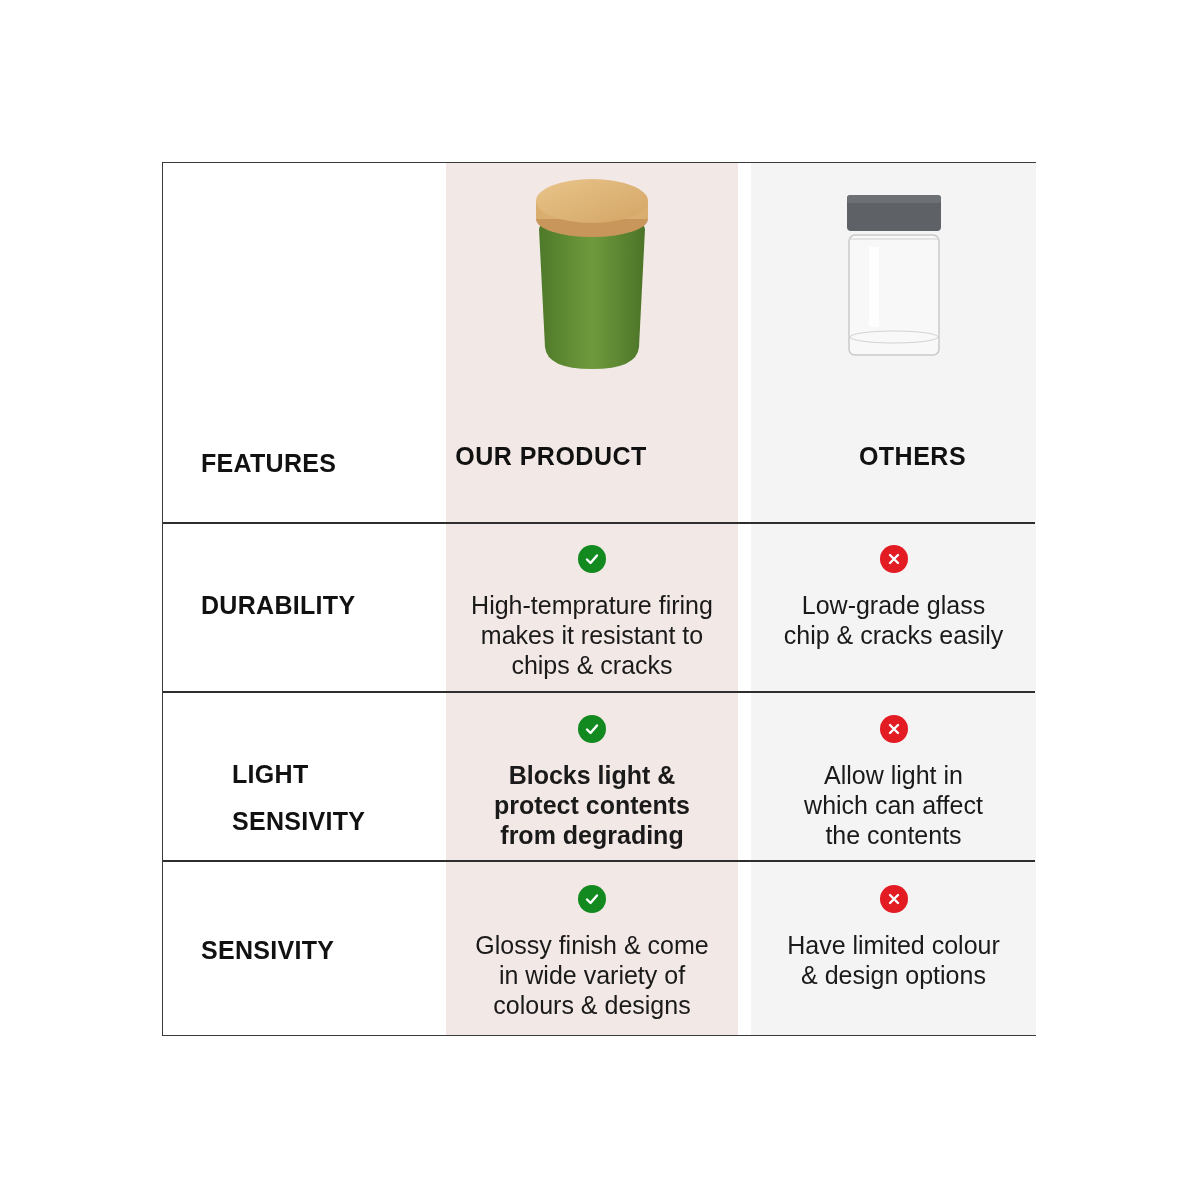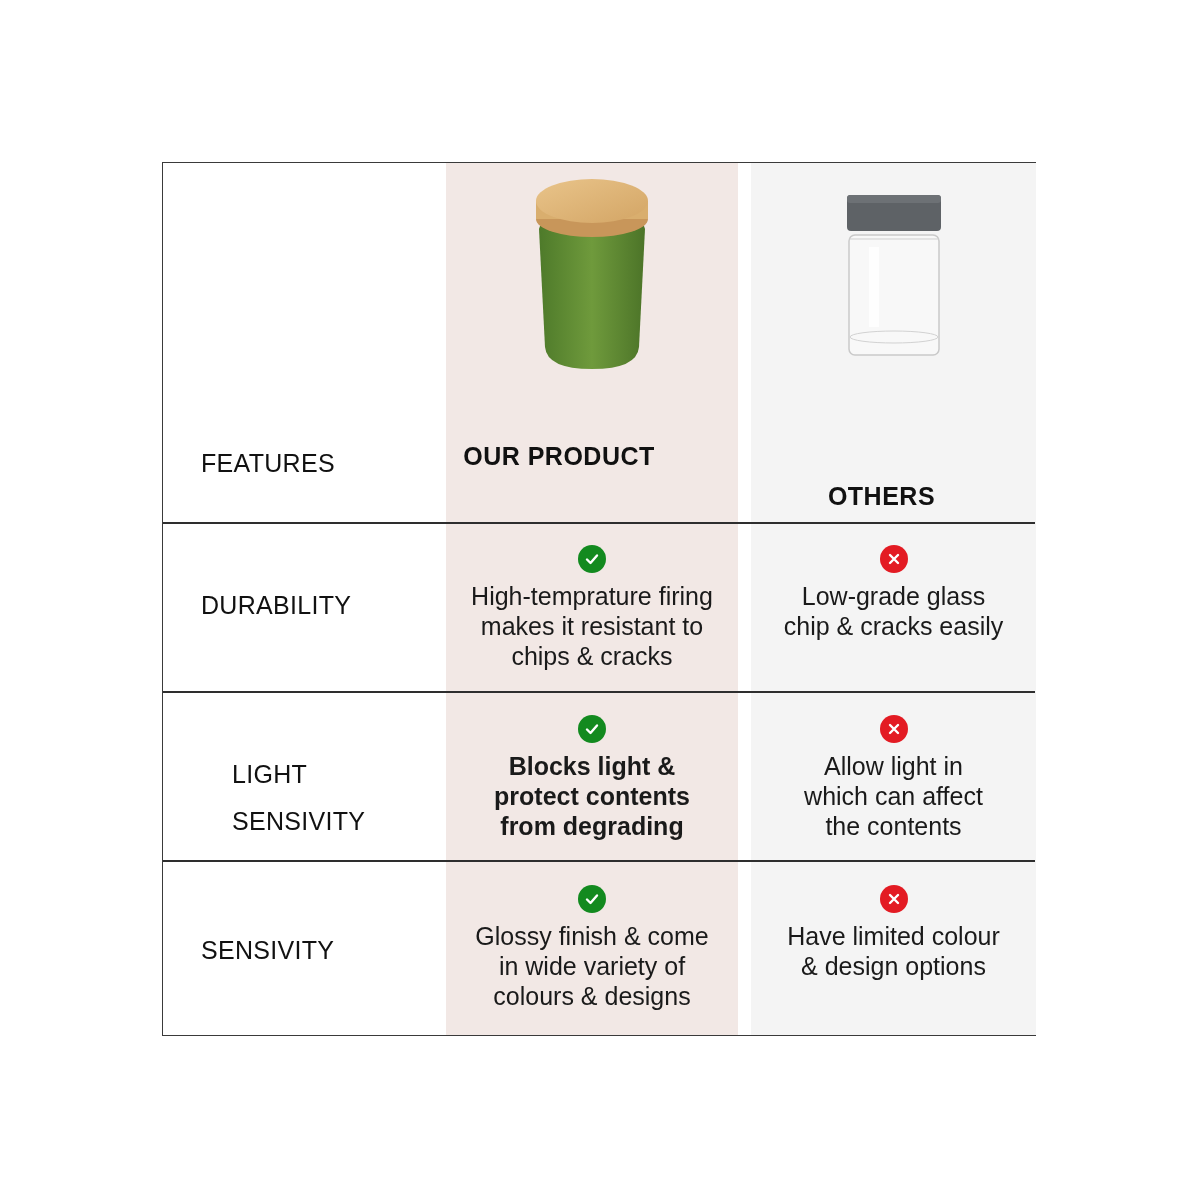--- a/index.html
+++ b/index.html
@@ -4,22 +4,22 @@
 <style>
   html, body { margin:0; padding:0; background:#ffffff; }
   body { width:1200px; height:1200px; position:relative; overflow:hidden;
          font-family:"Liberation Sans", sans-serif; color:#111; }
   .table { position:absolute; left:162px; top:162px; width:874px; height:874px;
            border:1px solid #3a3a3a; box-sizing:border-box; background:#fff; }
   .col-bg { position:absolute; top:0; bottom:0; }
   .col-ours { left:283px; width:292px; background:#f2e8e5; }
   .col-others { left:588px; width:285px; background:#f4f4f4; }
   .hsep { position:absolute; left:0; right:0; height:2px; background:#2e2e2e; }
-  .cell { position:absolute; display:flex; flex-direction:column; align-items:center; justify-content:flex-start; text-align:center; }
-  .feat { position:absolute; left:38px; font-weight:normal; font-size:25px; letter-spacing:0.3px; color:#111; line-height:1.3; }
+  .cell { position:absolute; display:flex; flex-direction:column; align-items:center; justify-content:flex-start; text-align:center;gap:9px; }
+  .feat { position:absolute; left:38px; font-weight:bold; font-size:25px; letter-spacing:0.3px; color:#111; line-height:1.3; }
   .head-label { position:absolute; font-weight:bold; font-size:25px; letter-spacing:0.5px; color:#111; text-align:center; }
   .desc { font-size:25px; line-height:30px; color:#1a1a1a; margin-top:8px; white-space:pre-line; }
   .icon { width:28px; height:28px; border-radius:50%; display:flex; align-items:center; justify-content:center; }
   .icon.check { background:#138a1f; }
   .icon.cross { background:#e31b23; }
   .img-slot { position:absolute; top:0; height:227px; display:flex; align-items:center; justify-content:center; }
 </style>
 </head>
 <body>
 
@@ -51,22 +51,22 @@
       <rect x="8" y="8" width="94" height="36" rx="4" fill="#5e6266"></rect>
       <rect x="8" y="8" width="94" height="8" rx="3" fill="#6d7175"></rect>
       <rect x="10" y="48" width="90" height="120" rx="6" fill="#f8f8f8" stroke="#c9c9c9" stroke-width="1.5"></rect>
       <line x1="10" y1="52" x2="100" y2="52" stroke="#cfcfcf"></line>
       <ellipse cx="55" cy="150" rx="44" ry="6" fill="none" stroke="#d2d2d2"></ellipse>
       <rect x="30" y="60" width="10" height="80" fill="#ffffff" opacity="0.8"></rect>
     </svg>
   </div>
 
   <div class="feat" style="top:284px;">FEATURES</div>
-  <div class="head-label" style="left:280px;width:232px;top:279px;">OUR PRODUCT</div>
-  <div class="head-label" style="left:576px;width:285px;top:279px;margin-top:40px;">OTHERS</div>
+  <div class="head-label" style="left:272px;width:232px;top:279px;">OUR PRODUCT</div>
+  <div class="head-label" style="left:607px;width:285px;top:279px;">OTHERS</div>
 
   <div class="hsep" style="top:359px;"></div>
 
   <div class="feat" style="top:426px;text-align:center;">DURABILITY</div>
   <div class="cell" style="left:283px;width:292px;top:382px;">
     <div class="icon check">
       <svg width="16" height="16" viewBox="0 0 16 16">
           <path d="M3 8.5 L6.5 12 L13 4.5" stroke="#fff" stroke-width="2.4" fill="none" stroke-linecap="round" stroke-linejoin="round"></path>
         </svg>
     </div>

